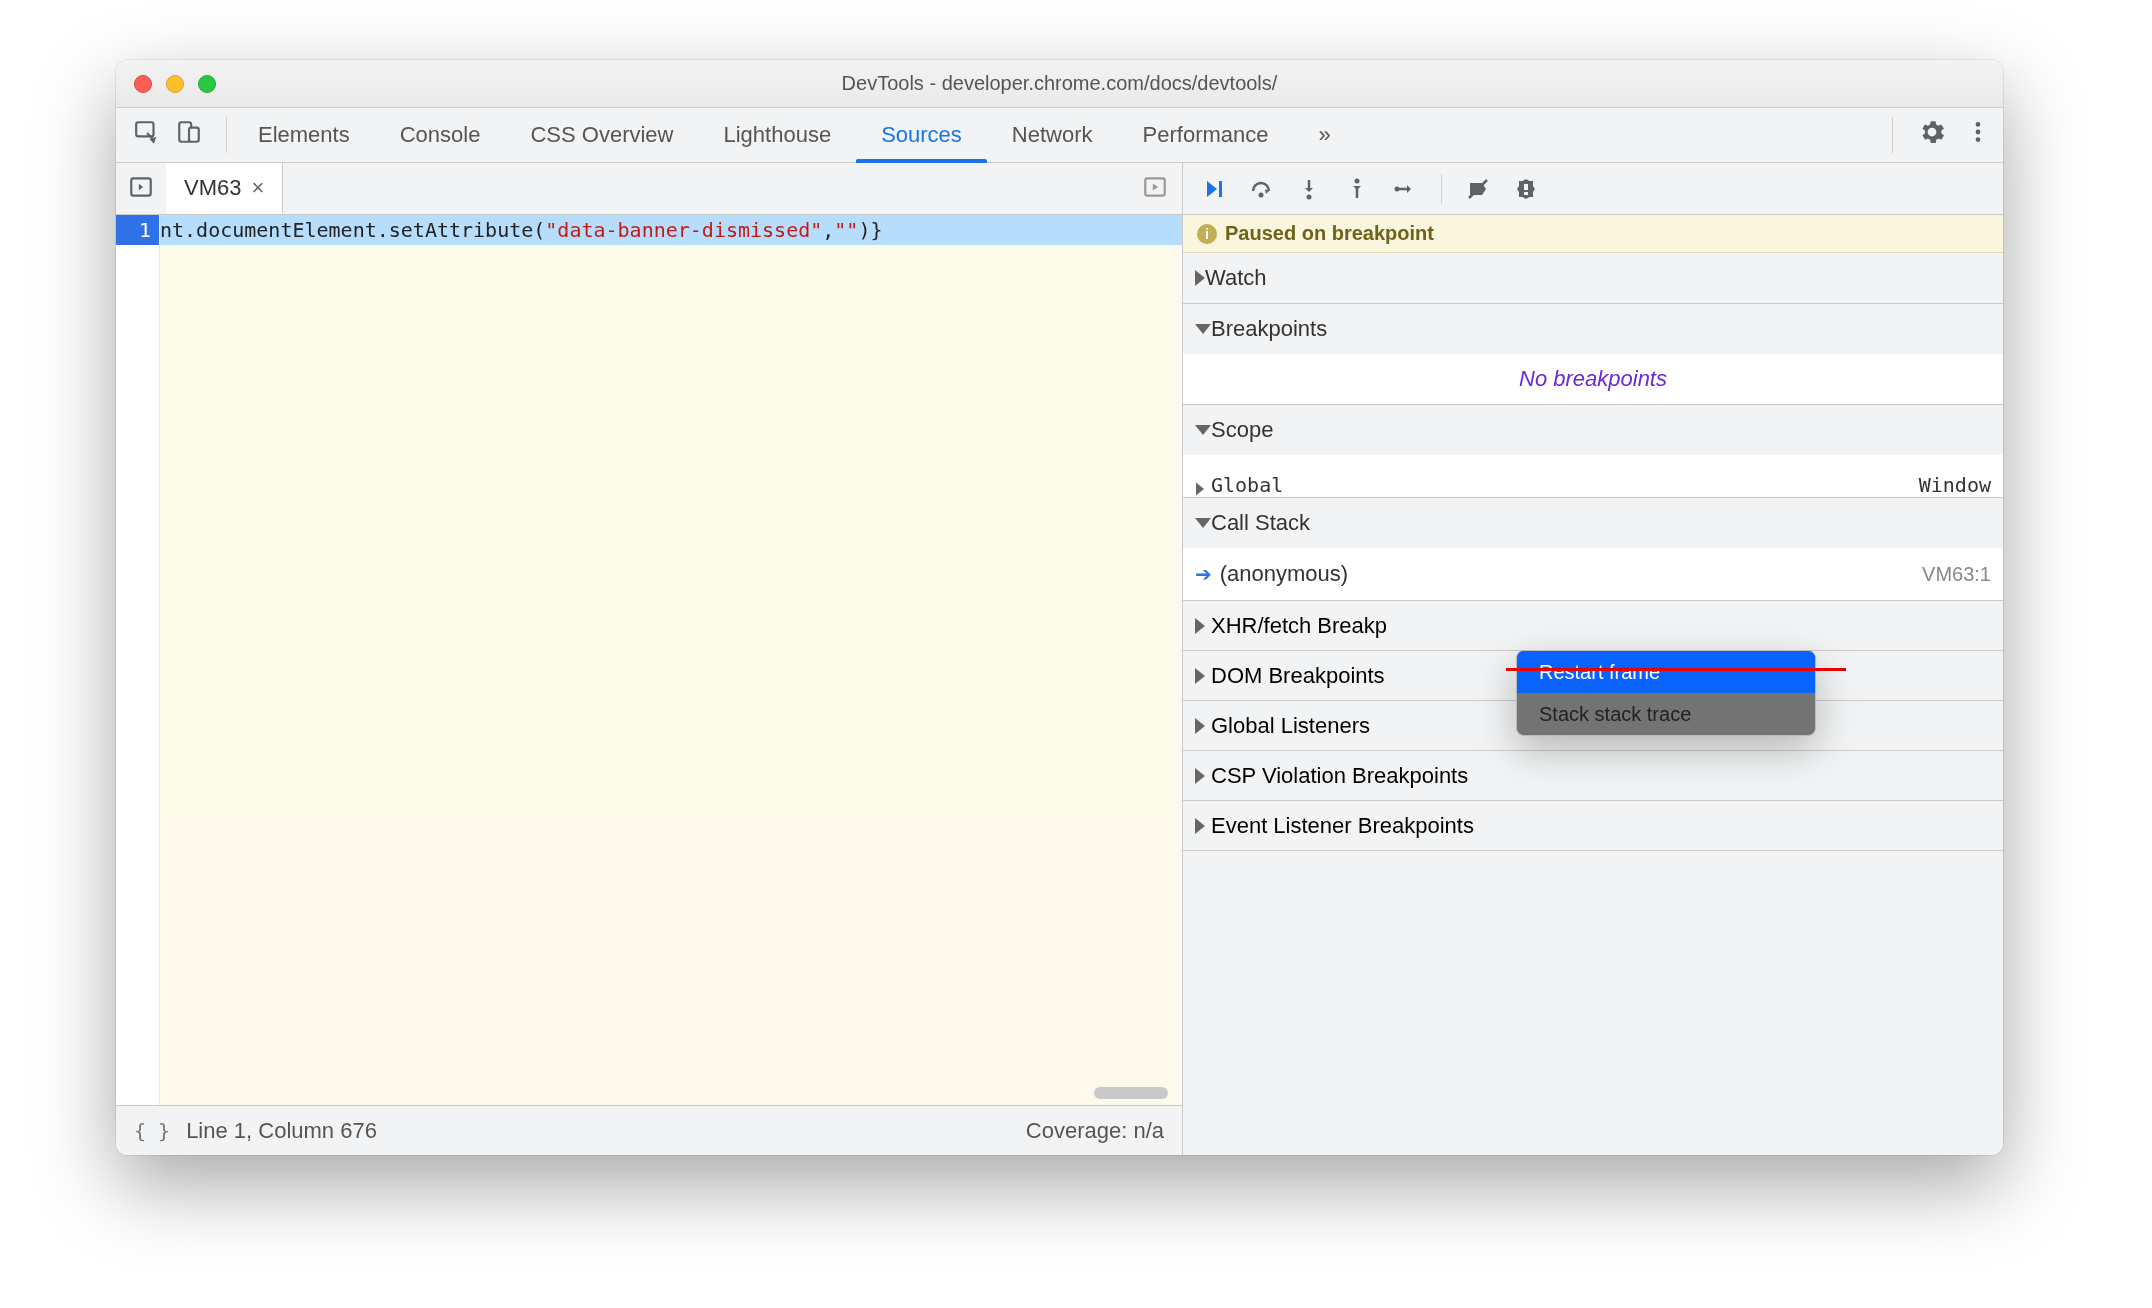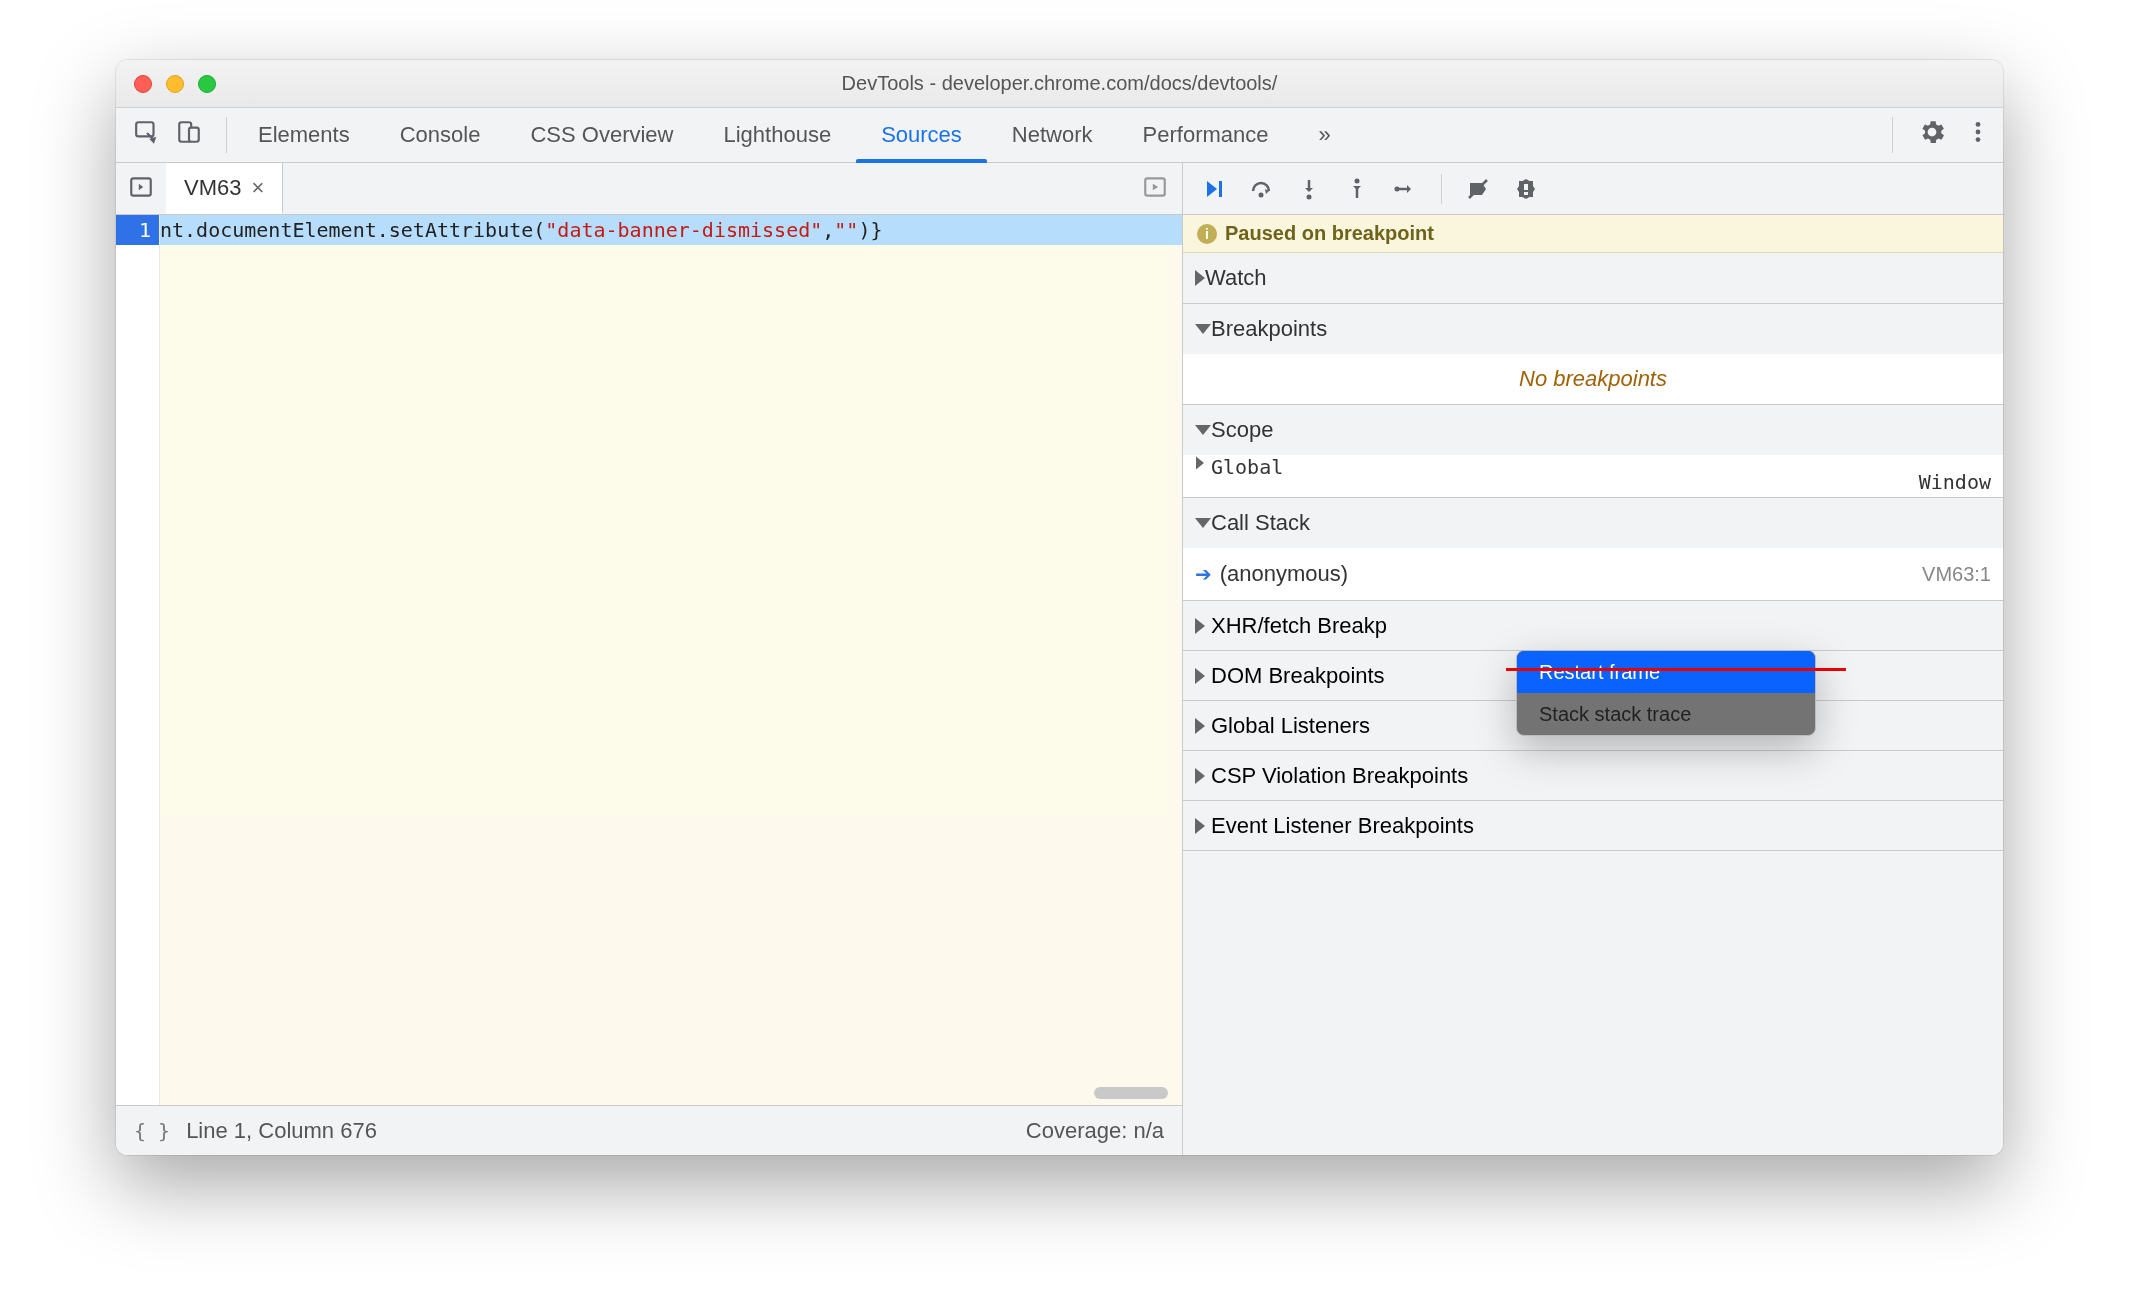--- a/index.html
+++ b/index.html
@@ -87,22 +87,22 @@
 
   .paused-banner { height:38px; background:#faf5dd; border-bottom:1px solid #e0d9b6; display:flex; align-items:center; padding:0 14px; gap:8px; font-size:20px; font-weight:700; color:#6d631b; }
   .info-badge { width:20px; height:20px; border-radius:50%; background:#c0af54; color:#fff; font-weight:bold; font-size:14px; display:inline-flex; align-items:center; justify-content:center; }
 
   .section { border-bottom:1px solid #cacaca; font-size:22px; color:#333; background:#f1f3f4;}
   .section-header { display:flex; align-items:center; height:50px; padding:0 12px; gap:0; cursor:pointer;}
   .tri { width:0;height:0; }
   .tri.right { border-top:8px solid transparent; border-bottom:8px solid transparent; border-left:10px solid #666; }
   .tri.down { border-left:8px solid transparent; border-right:8px solid transparent; border-top:10px solid #666; }
   .section-body { background:#fff; }
-  .no-bp { text-align:center; font-style:italic; color:#a16207; padding:12px 0; font-size:22px; }
-  .scope-row { display:flex; align-items:flex-start; height:42px; padding:0 12px; font-family:Menlo,Consolas,monospace; font-size:20px; }
+  .no-bp { text-align:center; font-style:italic; color:#6d28d9; padding:12px 0; font-size:22px; }
+  .scope-row { display:flex; align-items:flex-end; height:42px; padding:0 12px; font-family:Menlo,Consolas,monospace; font-size:20px; }
   .scope-row .tri.right{ border-left-color:#666; margin-right:6px; transform:scale(0.8);}
   .scope-row .val { margin-left:auto; color:#333;margin-top:15px; }
 
   .callstack-row { display:flex; align-items:center; height:52px; padding:0 12px; background:#fff; font-size:22px;}
   .cs-arrow { color:#2f71e7; font-size:20px; margin-right:8px; }
   .cs-loc { margin-left:auto; color:#888; font-size:20px; }
 
   
   .ctx-menu { position:absolute; left:1400px; top:590px; width:300px; background:#737373; border:1px solid #bbb; border-radius:8px; box-shadow:0 14px 40px rgba(0,0,0,0.25); overflow:hidden; z-index:50; }
   .ctx-item { height:42px; display:flex; align-items:center; padding:0 22px; font-size:20px; color:#222; }

